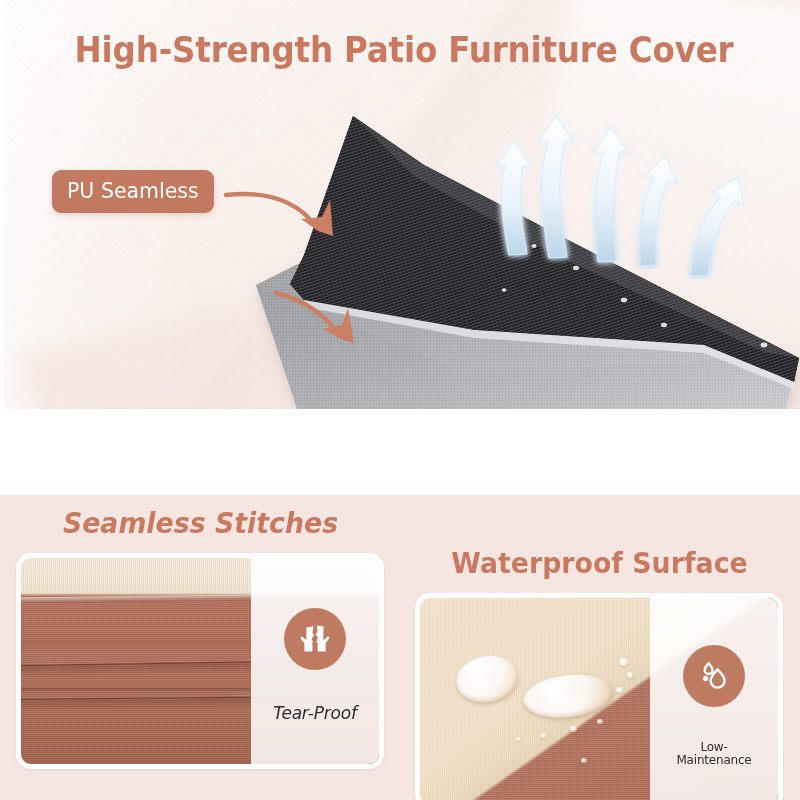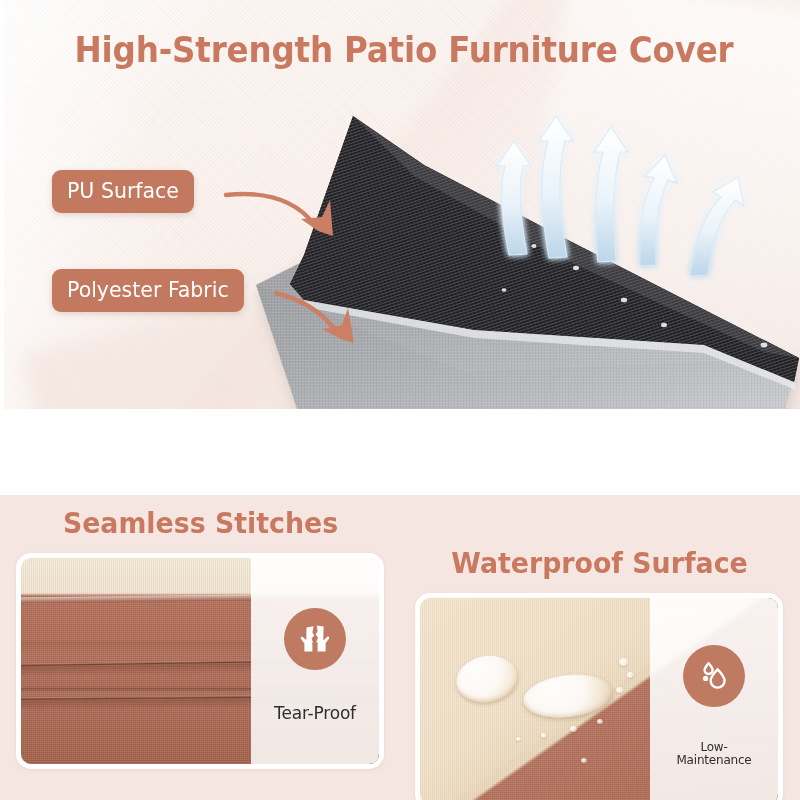--- a/index.html
+++ b/index.html
@@ -73,21 +73,21 @@
   .air-svg { position:absolute; left:0; top:0; width:800px; height:487px; z-index:5; pointer-events:none; }
 
   
   .bottom {
     position:absolute; left:0; top:495px; width:800px; height:305px;
     background:#f6e6e2;
   }
   .cards { position:absolute; left:0; top:0; width:800px; height:305px; }
 
   .col { position:absolute; top:0; width:385px; height:305px; }
-  #col-left  { left:8px; }
+  #col-left  { left:8px;font-style:italic; }
   #col-right { left:407px;margin-top:40px; }
 
   .col-title {
     position:absolute; left:0; top:12px; width:385px; text-align:center;
     font-size:28.5px; font-weight:bold; color:#c9795f;
     font-family:"DejaVu Sans", sans-serif;
     transform:scaleX(.94); transform-origin:center;
     white-space:nowrap;
   }
 
@@ -267,22 +267,21 @@
       <path d="M272,293 C300,300 320,315 332,331"></path>
     </g>
     <g fill="#cb7f64">
       <path d="M314,231 L297,219 L318,217 L326,200 L329,236 Z"></path>
       <path d="M337,339 L318,329 L338,325 L344,308 L350,343 Z"></path>
     </g>
   </svg>
 
   <div class="hero-title">High-Strength Patio Furniture Cover</div>
 
-  <div class="tagbox" id="tag-pu">PU Surface</div>
-  <div class="tagbox" id="tag-poly">Polyester Fabric</div>
+  <div class="tagbox" id="tag-pu">PU Seamless</div>
 </div>
 
 <div class="bottom">
   <div class="cards">
 
     <div class="col" id="col-left">
       <div class="col-title">Seamless Stitches</div>
       <div class="card">
         <div class="card-inner">
           <div class="stitch-photo"></div>

